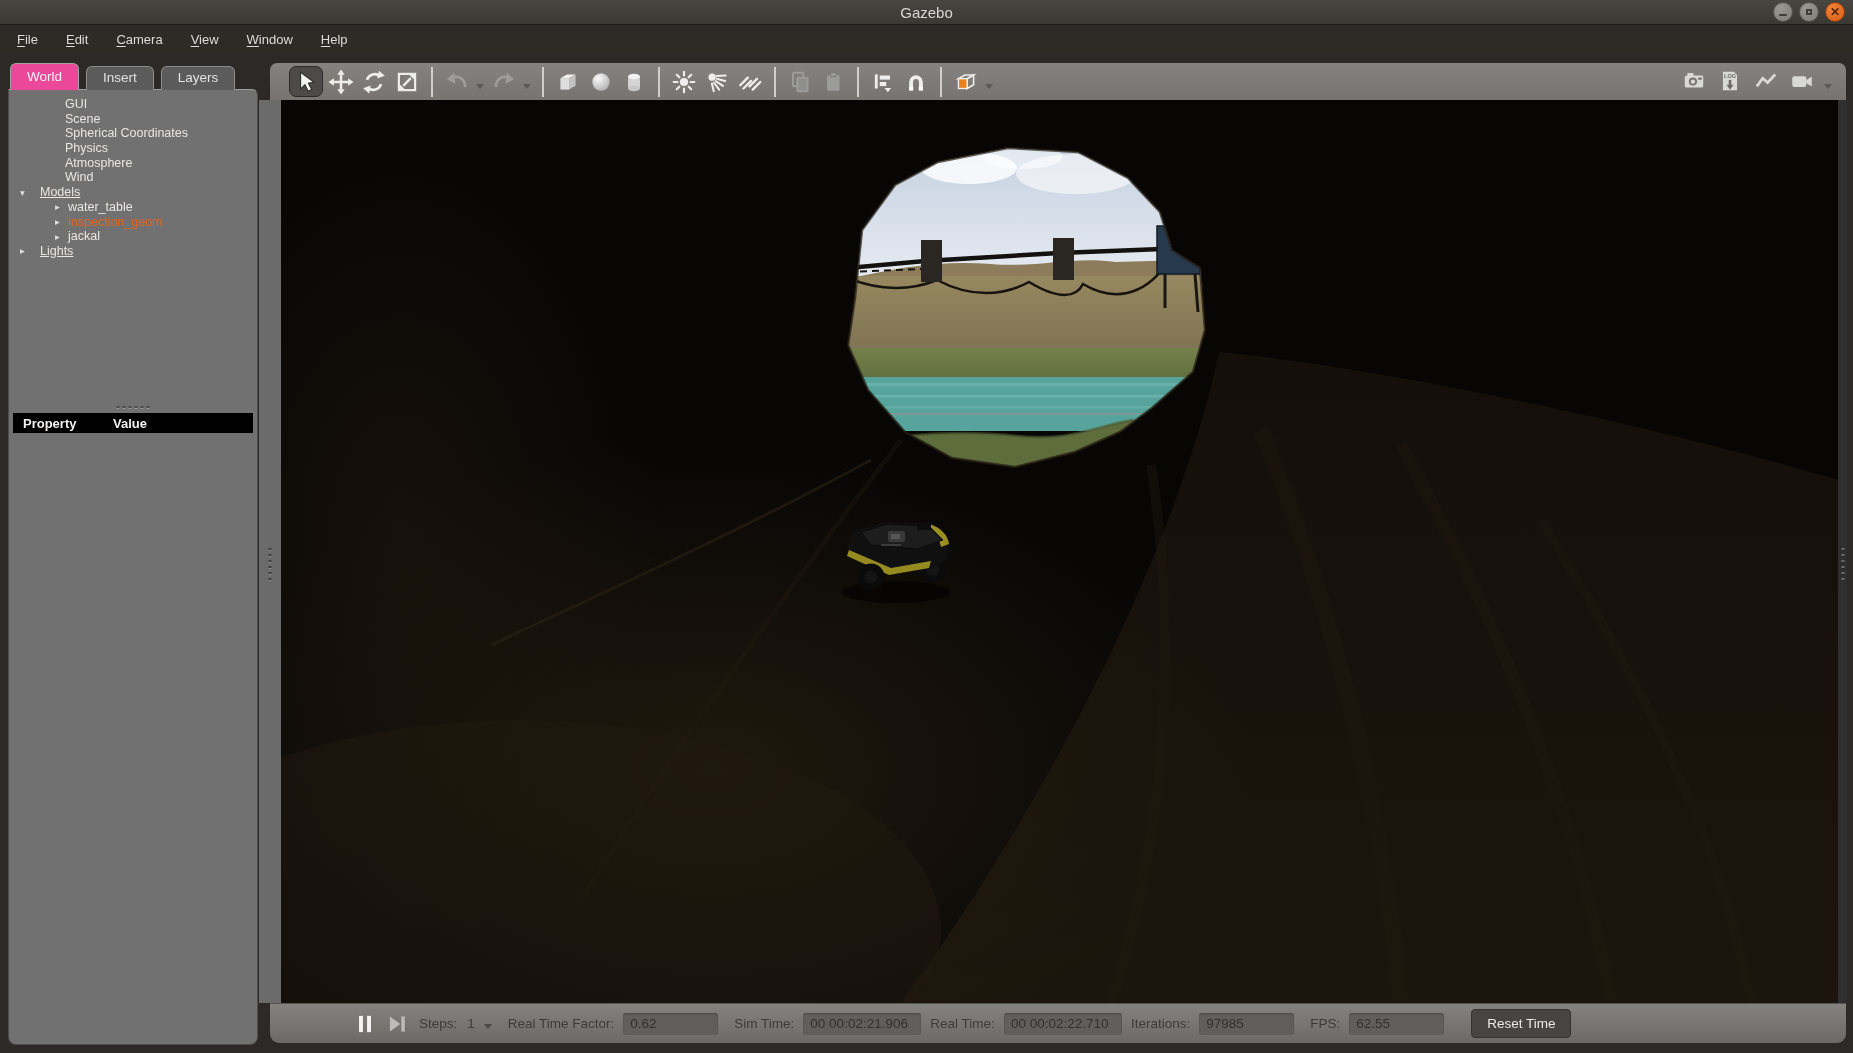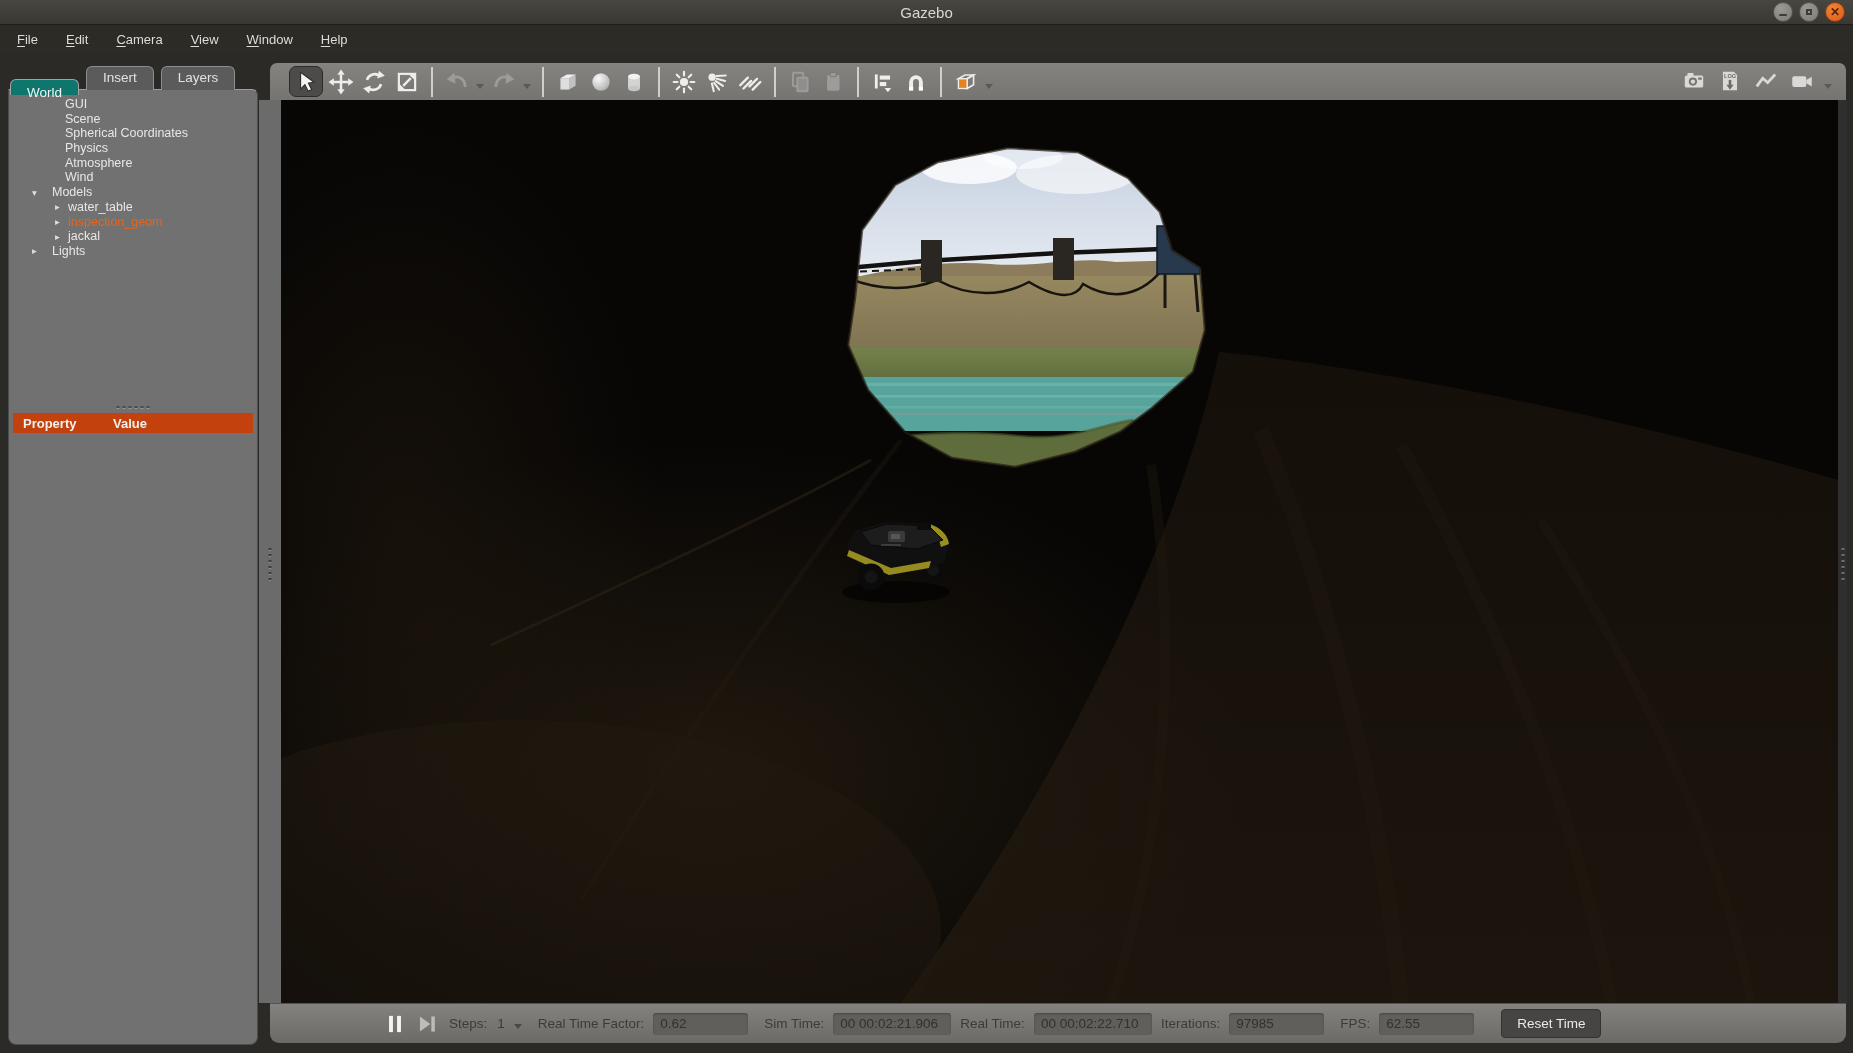--- a/index.html
+++ b/index.html
@@ -42,42 +42,42 @@
   .menu-item { font-size:13px; color:#dedcd8; padding:2px 4px; cursor:default; }
   .menu-item u { text-decoration:underline; text-underline-offset:2px; }
   
   .tabs { position:absolute; left:10px; top:63px; height:27px; display:flex; gap:7px; z-index:5; }
   .tab {
     font-size:13.5px; padding:3px 16px 0 16px; height:24px; margin-top:3px;
     background:#5b5b5b; color:#e2e2e2;
     border:1px solid #8d8d8d; border-bottom:none; border-radius:6px 6px 0 0;
   }
   .tab.active {
-    background:#0f766e; color:#f4f4f4; height:16px; margin-top:16px; padding-top:5px;
+    background:#ec4899; color:#f4f4f4; height:27px; margin-top:0; padding-top:5px;
     border-color:#a2a2a2; z-index:6;
   }
   
   .side-panel {
     position:absolute; left:8px; top:89px; width:250px; height:956px;
     background:#717171; border-radius:0 6px 8px 8px;
     border:1px solid #4d4d4d; border-top:1px solid #9e9e9e;
   }
   .tree { position:absolute; left:0; top:7px; width:100%; }
   .tree-row { height:14.7px; line-height:14.7px; font-size:12.5px; color:#e9e7e4; white-space:nowrap; cursor:default; }
-  .tree-row.lv0 { padding-left:22px; }
+  .tree-row.lv0 { padding-left:10px;text-decoration:underline; }
   .tree-row.lv1 { padding-left:56px; }
   .tree-row.lv2 { padding-left:46px; }
   .tree-row .arr { display:inline-block; width:13px; font-size:9.5px; color:#dcdcda; vertical-align:0.5px; }
   .tree-row.lv0 .arr { width:21px; padding-left:1px; }
   .tree-row.selected .lbl { color:#e8641c; }
   .prop-grip { position:absolute; left:50%; top:316px; transform:translateX(-50%); display:flex; gap:3px; }
   .prop-grip i { width:3px; height:3px; background:#4c4c4c; border-bottom:1px solid #9a9a9a; }
   .prop-header {
     position:absolute; left:4px; right:4px; top:323px; height:20px;
-    background:#c2410c; display:flex; align-items:center;
+    background:#000000; display:flex; align-items:center;
     font-size:13px; font-weight:bold; color:#f2f0ee;
   }
   .prop-header .ph { padding-left:10px; width:100px; }
   .prop-header .vh { padding-left:0; }
   
   .vsplit-left {
     position:absolute; left:259px; top:100px; width:22px; height:903px;
     background:#6b6b6b;
   }
   .vsplit-right {
@@ -102,21 +102,21 @@
   .tool-caret { width:0; height:0; border-left:4px solid transparent; border-right:4px solid transparent; border-top:5px solid #5a5955; margin:10px 2px 0 1px; }
   .toolbar-right { position:absolute; right:12px; top:3px; display:flex; align-items:center; gap:6px; }
   .toolbar-right .tool-btn { color:#d9d9d7; }
   
   .viewport { position:absolute; left:281px; top:100px; width:1557px; height:903px; background:#000; }
   
   .statusbar {
     position:absolute; left:270px; top:1003px; width:1576px; height:40px;
     background:linear-gradient(#83827f,#6b6a67);
     border-radius:0 0 9px 9px; border-top:1px solid #55544f;
-    display:flex; align-items:center; padding-left:112px; gap:9px;
+    display:flex; align-items:center; padding-left:82px; gap:9px;
     font-size:13.5px; color:#3c3b38;
   }
   .sb-btn { width:26px; height:26px; display:flex; align-items:center; justify-content:center; }
   .sb-caret { width:0; height:0; border-left:4.5px solid transparent; border-right:4.5px solid transparent; border-top:5.5px solid #4a4945; margin-top:6px; }
   .sb-box {
     height:22px; background:#605f5c; border-radius:3px;
     box-shadow:inset 0 1px 2px rgba(0,0,0,.25);
     display:flex; align-items:center; padding-left:7px;
     color:#32312e; font-size:13.5px;
   }

